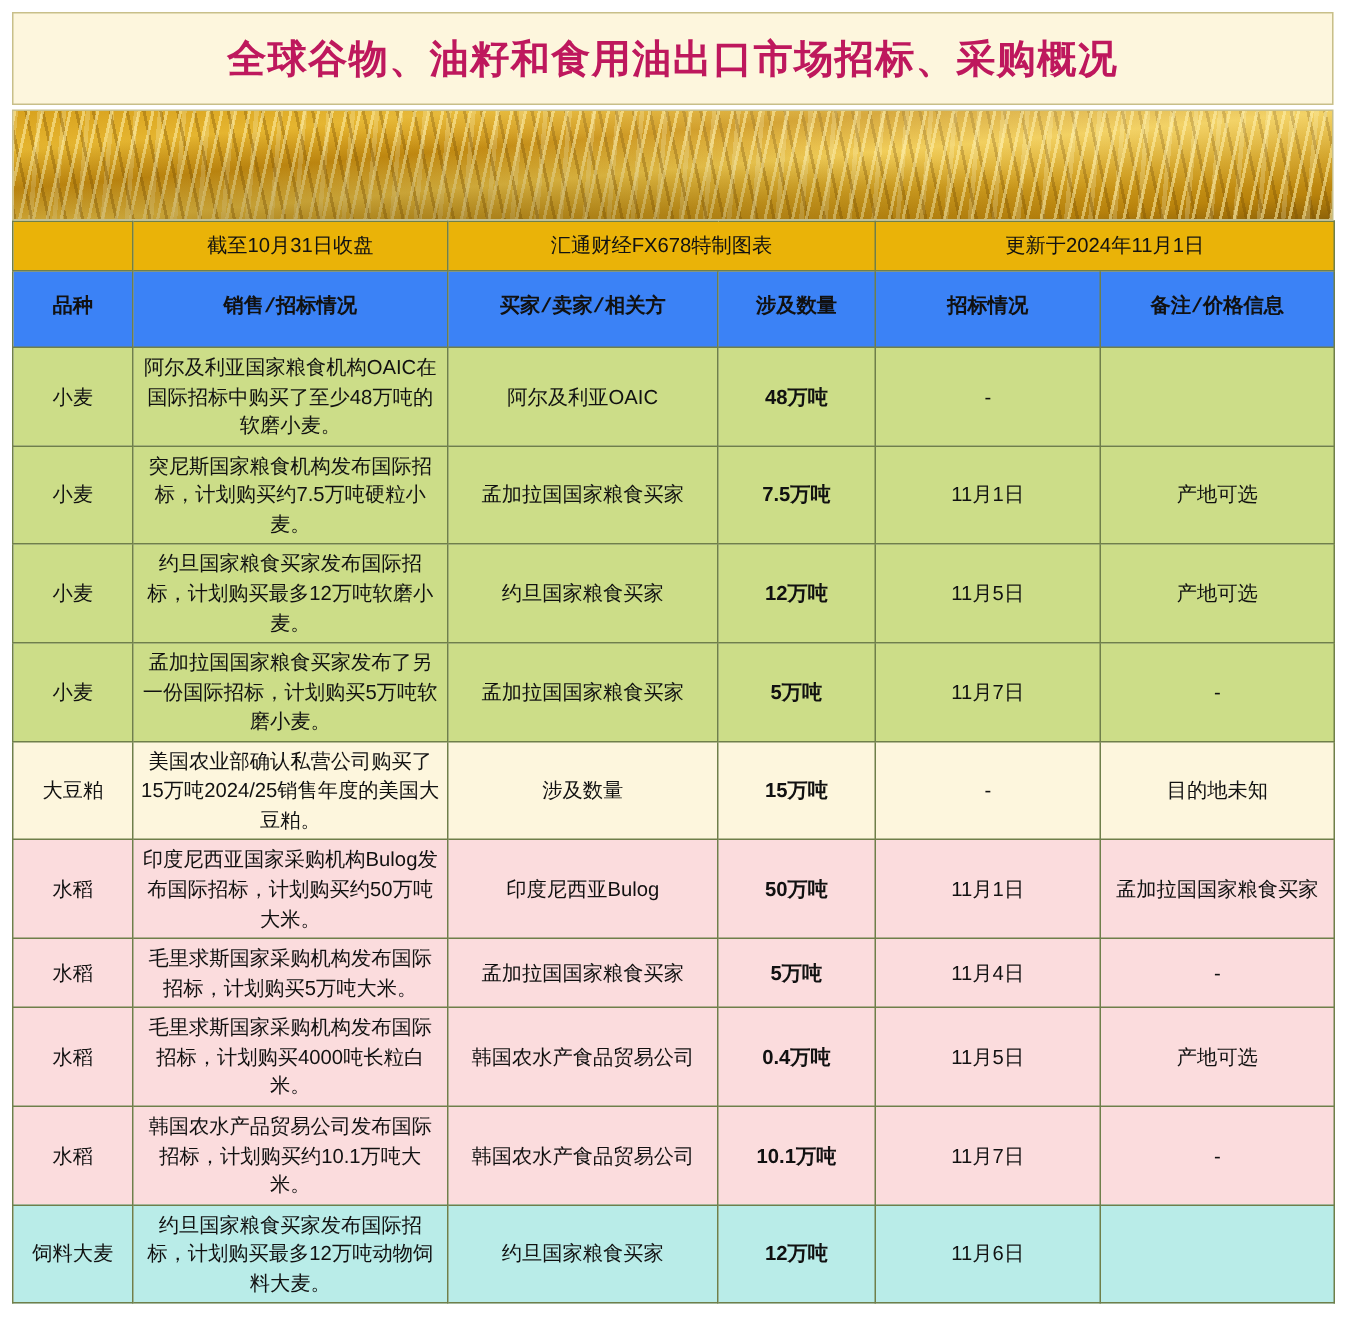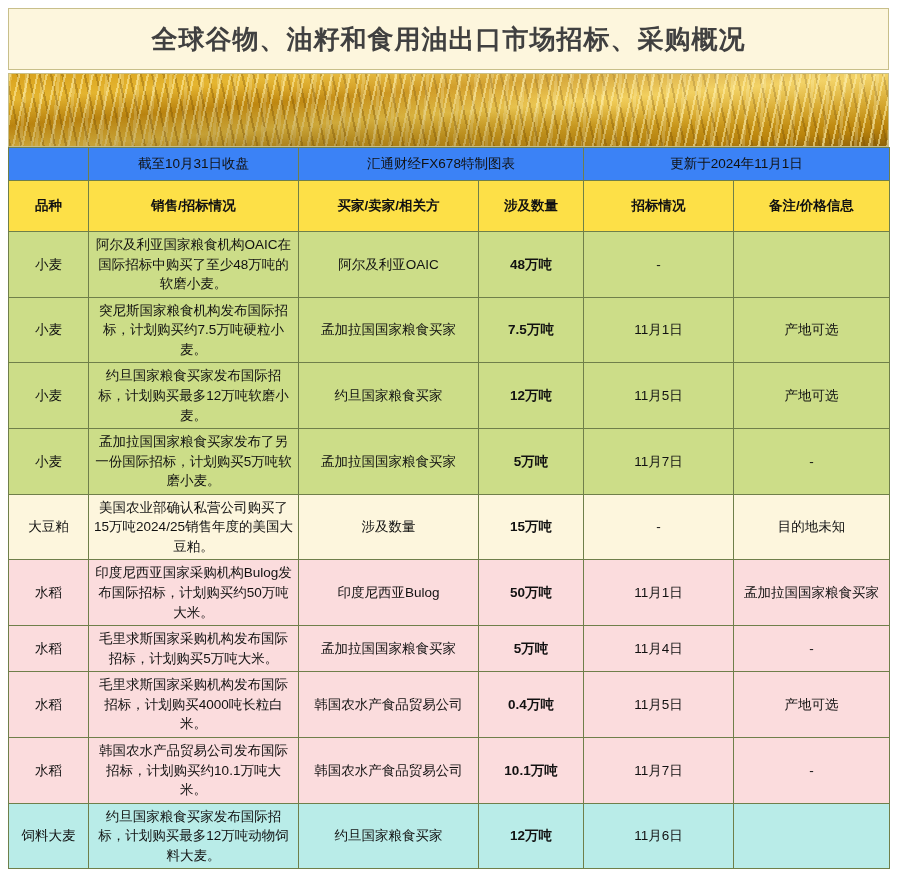--- a/index.html
+++ b/index.html
@@ -24,21 +24,21 @@
     height: 60px;
     background: #fdf6dd;
     border: 1px solid #c8bf8a;
     display: flex;
     align-items: center;
     justify-content: center;
   }
   .title-text {
     font-size: 26px;
     font-weight: bold;
-    color: #404040;
+    color: #be185d;
     letter-spacing: 1px;
   }
   
   .banner {
     margin: 3px 8px 0 8px;
     height: 72px;
     border: 1px solid #c8bf8a;
     position: relative;
     overflow: hidden;
     background: linear-gradient(175deg, #d8a21e 0%, #e5b530 18%, #c98f12 35%, #efc74a 52%, #d2a021 70%, #b9830c 88%, #8e6208 100%);
@@ -69,32 +69,33 @@
     vertical-align: middle;
     text-align: center;
     font-size: 13.5px;
     color: #111111;
     line-height: 1.45;
     padding: 3px 5px;
   }
   
   .meta-row td {
     height: 26px;
-    background: #3b82f6;
+    background: #eab308;
     font-size: 13px;
     border-color: #6f7f4a;
   }
   .meta-blank { background: #ffffff; }
   
   .hdr-row td {
-    background: #fde047;
+    background: #3b82f6;
     font-weight: bold;
     font-size: 16px;
     height: 44px;
     color: #111111;
+    font-family: Liberation Mono, monospace;
   }
   
   .c-wheat  { background: #ccdd88; }
   .c-soy    { background: #fdf6dd; }
   .c-rice   { background: #fbdcdd; }
   .c-barley { background: #b9ece8; }
 
   .cell-kind { font-size: 15px; }
   .cell-desc { text-align: center; font-size: 13.5px; }
   .cell-party { font-size: 13.5px; }

